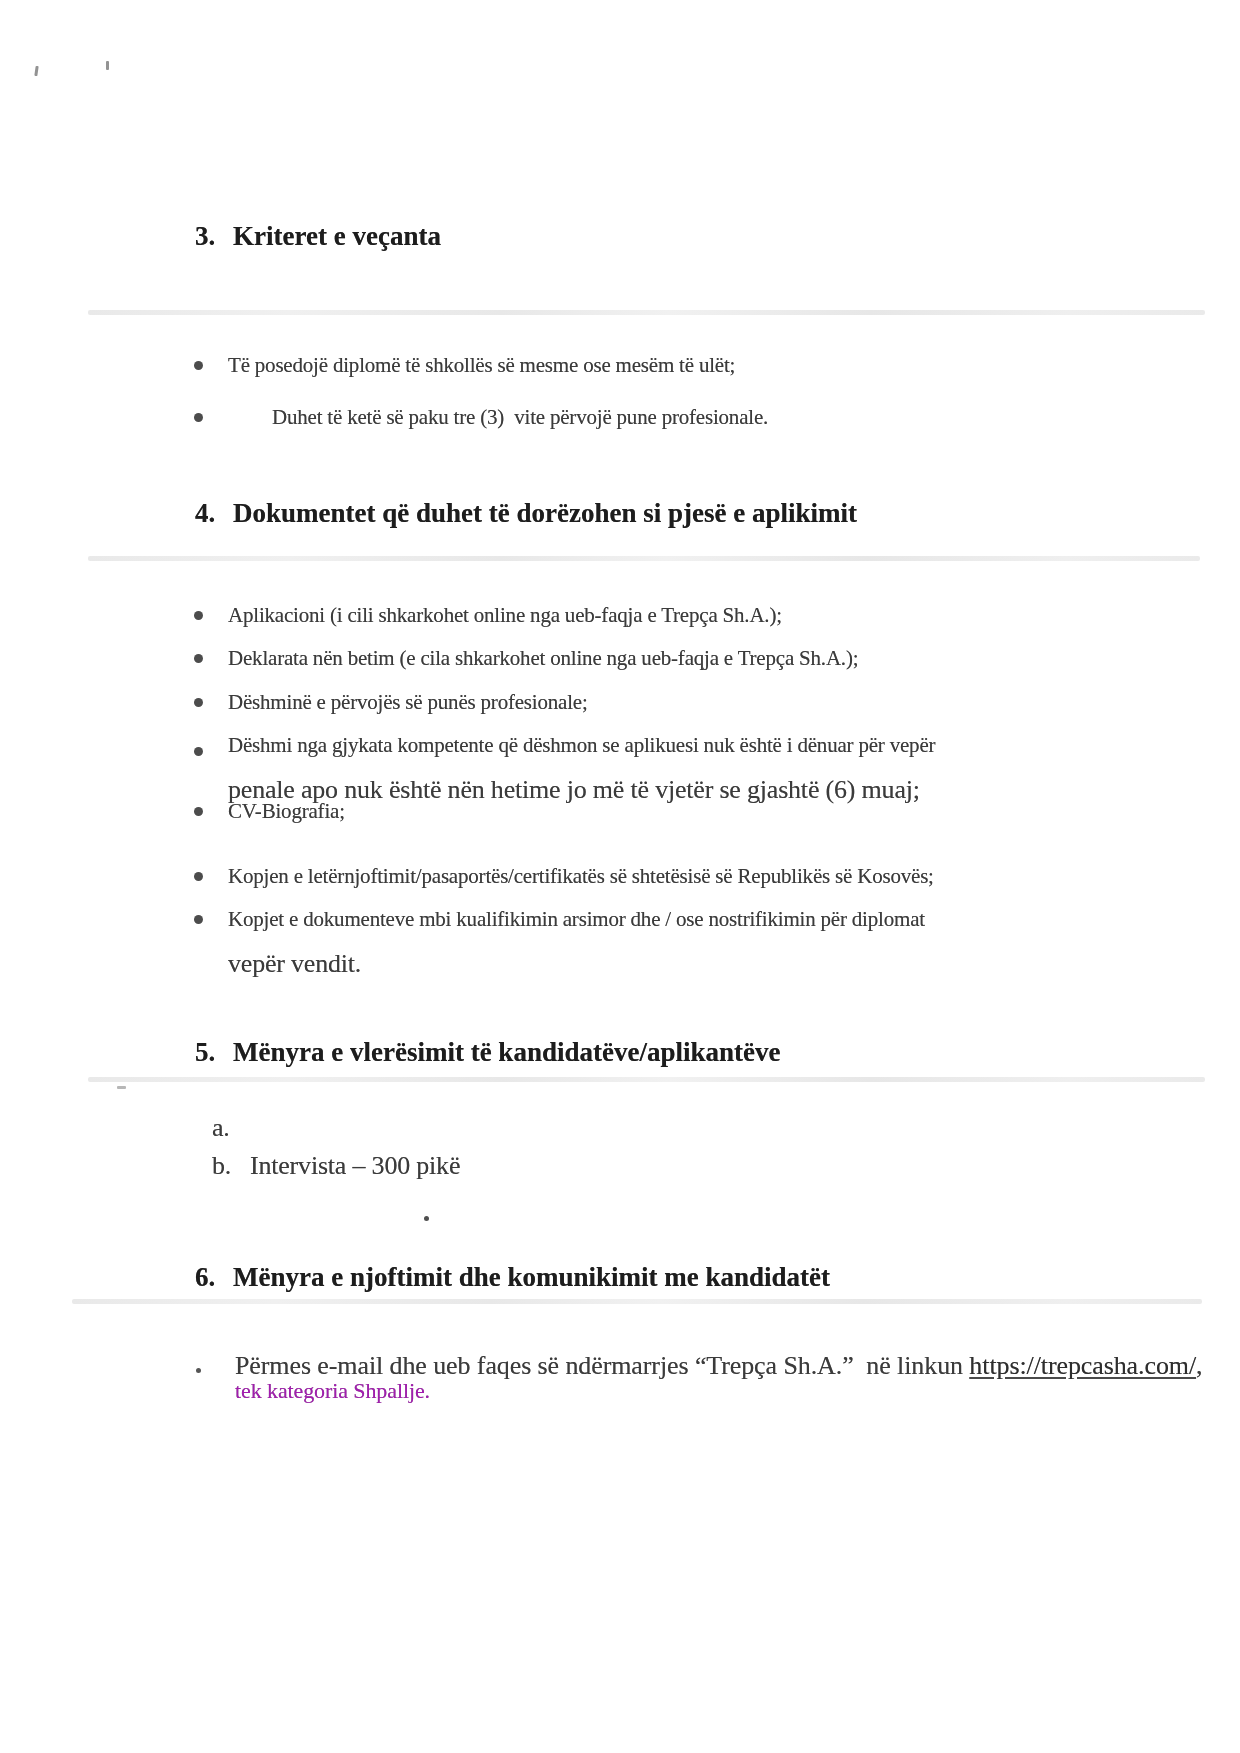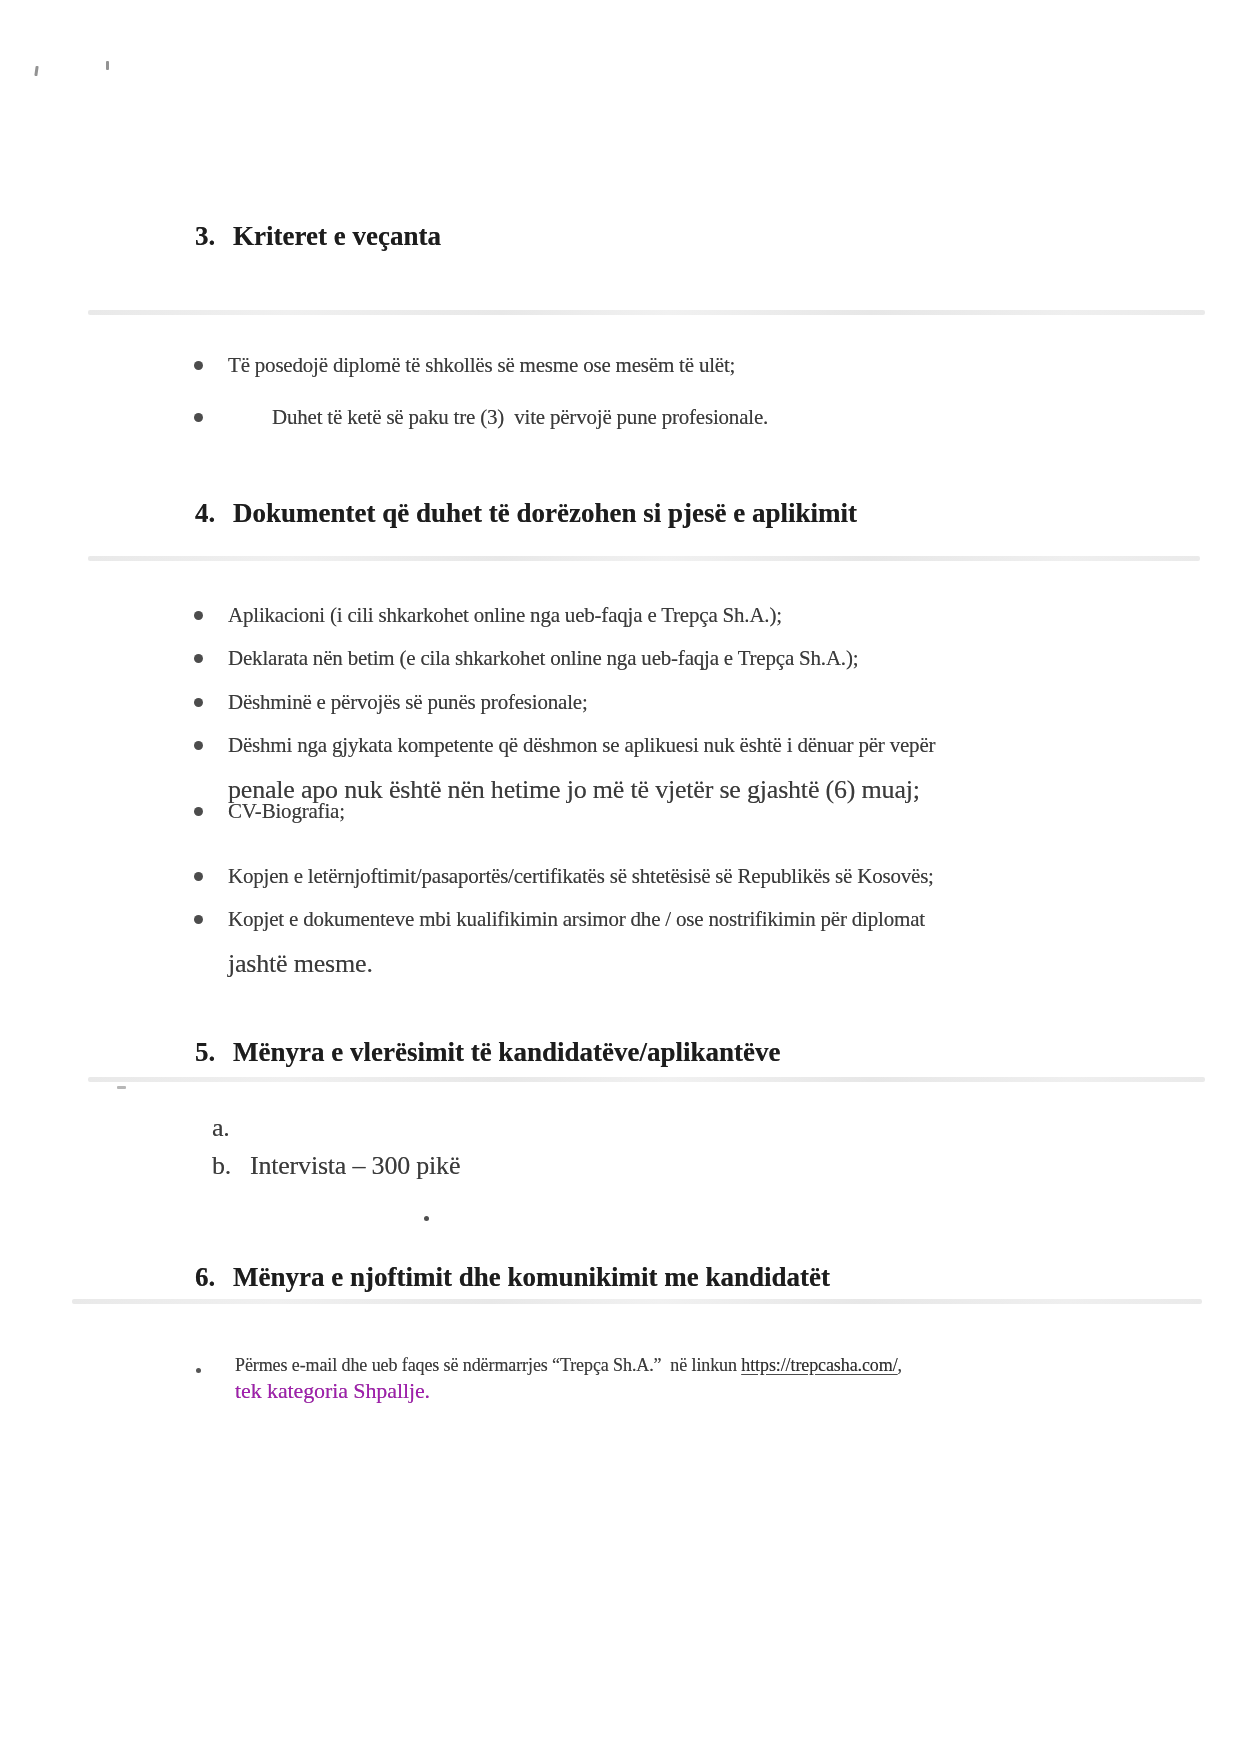--- a/index.html
+++ b/index.html
@@ -55,21 +55,21 @@
   .lrow{
     display:flex;left:212px;
     font-size:26px;line-height:31px;letter-spacing:-.2px;
     color:#3b3b3b;text-shadow:0 0 .5px rgba(55,55,55,.55);
     white-space:pre;
   }
   .lrow .lbl{width:38px;flex:0 0 38px;}
   
   .srow{
     display:flex;left:196px;
-    font-size:18px;line-height:25px;letter-spacing:-.1px;
+    font-size:26px;line-height:25px;letter-spacing:-.1px;
     color:#3b3b3b;text-shadow:0 0 .5px rgba(55,55,55,.55);
     white-space:pre;
     align-items:center;
   }
   .srow .sdot{
     flex:0 0 5px;width:5px;height:5px;border-radius:50%;
     background:#555;margin-top:10px;margin-right:34px;
   }
   .scont{
     left:235px;
@@ -120,38 +120,38 @@
     <span>Aplikacioni (i cili shkarkohet online nga ueb-faqja e Trepça Sh.A.);</span>
   </div>
   <div class="abs brow" style="top:643px;">
     <span class="dot"></span>
     <span>Deklarata nën betim (e cila shkarkohet online nga ueb-faqja e Trepça Sh.A.);</span>
   </div>
   <div class="abs brow" style="top:687px;font-family:Liberation Serif, serif;">
     <span class="dot"></span>
     <span>Dëshminë e përvojës së punës profesionale;</span>
   </div>
-  <div class="abs brow" style="top:730px;">
+  <div class="abs brow" style="top:730px;align-items:center;">
     <span class="dot"></span>
     <span>Dëshmi nga gjykata kompetente që dëshmon se aplikuesi nuk është i dënuar për vepër</span>
   </div>
   <div class="abs cont" style="top:774px;">penale apo nuk është nën hetime jo më të vjetër se gjashtë (6) muaj;</div>
   <div class="abs brow" style="top:796px;">
     <span class="dot"></span>
     <span>CV-Biografia;</span>
   </div>
   <div class="abs brow" style="top:861px;">
     <span class="dot"></span>
     <span>Kopjen e letërnjoftimit/pasaportës/certifikatës së shtetësisë së Republikës së Kosovës;</span>
   </div>
   <div class="abs brow" style="top:904px;">
     <span class="dot"></span>
     <span>Kopjet e dokumenteve mbi kualifikimin arsimor dhe / ose nostrifikimin për diplomat</span>
   </div>
-  <div class="abs cont" style="top:948px;">jashtë mesme.</div>
+  <div class="abs cont" style="top:948px;">vepër vendit.</div>
 
   <div class="abs heading" style="top:1036px;">
     <span class="num">5.</span>
     <span>Mënyra e vlerësimit të kandidatëve/aplikantëve</span>
   </div>
   <div class="abs rule" style="left:88px;top:1077px;width:1117px;"></div>
   <div class="abs mark" style="left:117px;top:1086px;width:9px;height:3px;opacity:.5;"></div>
 
   <div class="abs lrow" style="top:1112px;">
     <span class="lbl">a.</span>

